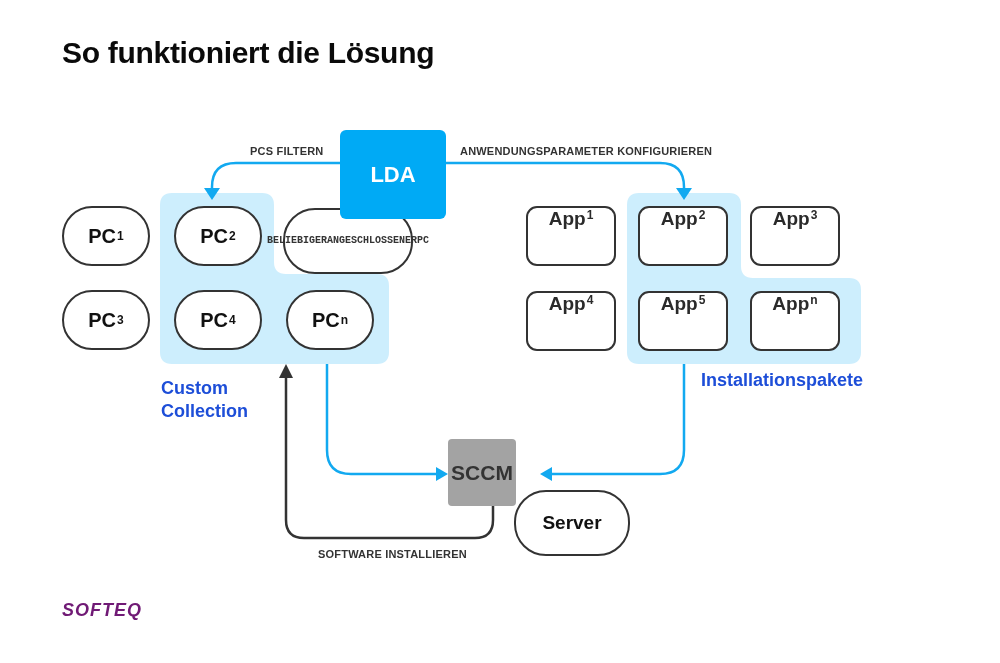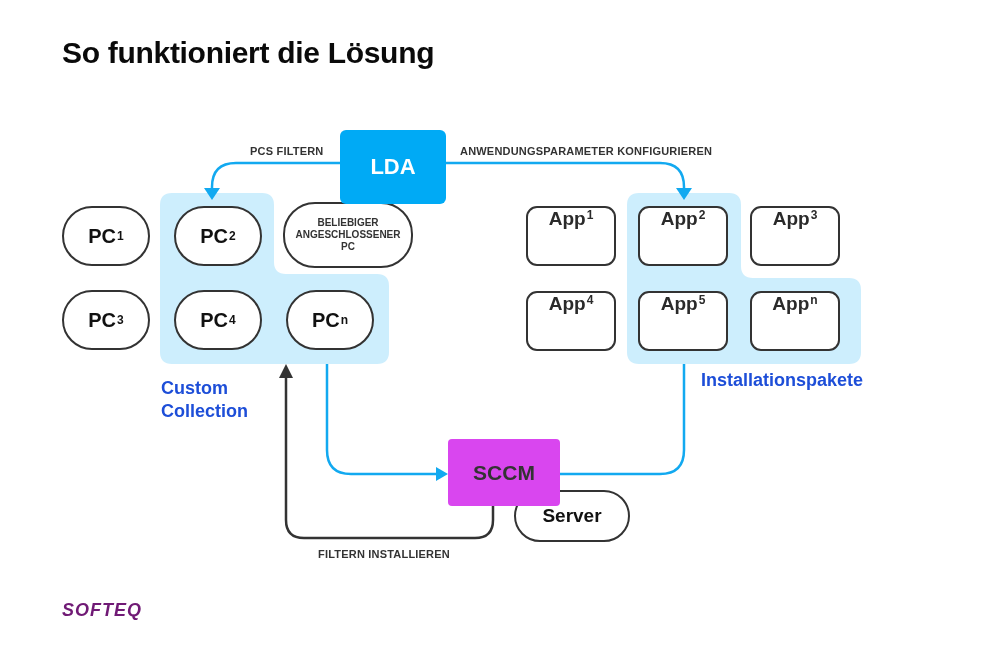--- a/index.html
+++ b/index.html
@@ -9,24 +9,24 @@
            letter-spacing: -0.3px; color: #0a0a0a; text-align: center; }
   svg.canvas { position: absolute; left: 0; top: 0; }
   .pill { position: absolute; box-sizing: border-box; border: 2.5px solid #333; background: #fff;
           border-radius: 32px; display: flex; align-items: center; justify-content: center;
           font-weight: bold; font-size: 20px; color: #111; }
   .app { position: absolute; box-sizing: border-box; border: 2.5px solid #333; background: #fff;
          border-radius: 11px; display: flex; align-items: flex-start; justify-content: center;
          font-weight: bold; font-size: 19px; color: #2a2a2a; }
   .sub { font-size: 12px; vertical-align: -3px; margin-left: 1px; }
   .small-pill { font-size: 10px; line-height: 12px; text-align: center; color: #333; }
-  .lda { position: absolute; left: 340px; top: 130px; width: 106px; height: 74px; background: #00aaf5;
+  .lda { position: absolute; left: 340px; top: 130px; width: 106px; height: 89px; background: #00aaf5;
          border-radius: 6px; color: #fff; font-weight: bold; font-size: 22px;
          display: flex; align-items: center; justify-content: center; }
-  .sccm { position: absolute; left: 448px; top: 439px; width: 112px; height: 67px; background: #d946ef;
+  .sccm { position: absolute; left: 448px; top: 439px; width: 68px; height: 67px; background: #a3a3a3;
           border-radius: 4px; color: #333; font-weight: bold; font-size: 21px;
           display: flex; align-items: center; justify-content: center; }
   .label-small { position: absolute; font-size: 11px; font-weight: bold; color: #333; letter-spacing: 0.2px; }
   .label-blue { position: absolute; color: #1d4ed8; font-size: 18px; font-weight: bold; line-height: 23px; }
   .logo { position: absolute; left: 62px; top: 600px; color: #701a75; font-weight: bold; font-style: italic;
           font-size: 18px; letter-spacing: 1px; }
 </style>
 </head>
 <body>
 
@@ -48,21 +48,21 @@
 
   <path d="M684 364 V450 Q684 474 660 474 H548" fill="none" stroke="#12a9f0" stroke-width="2.5"></path>
   <polygon points="552,467 552,481 540,474" fill="#12a9f0"></polygon>
 
   <path d="M493 506 V520 Q493 538 475 538 H304 Q286 538 286 520 V376" fill="none" stroke="#333" stroke-width="2.5"></path>
   <polygon points="279,378 293,378 286,364" fill="#333"></polygon>
 </svg>
 
 <div class="label-small" style="left:250px; top:145px;">PCS FILTERN</div>
 <div class="label-small" style="left:460px; top:145px;">ANWENDUNGSPARAMETER KONFIGURIEREN</div>
-<div class="label-small" style="left:318px; top:548px;">FILTERN INSTALLIEREN</div>
+<div class="label-small" style="left:318px; top:548px;">SOFTWARE INSTALLIEREN</div>
 
 <div class="pill" style="left:62px; top:206px; width:88px; height:60px;">
   <span>PC</span>
     <span class="sub">1</span>
 </div>
 <div class="pill" style="left:174px; top:206px; width:88px; height:60px;">
   <span>PC</span>
     <span class="sub">2</span>
 </div>
 <div class="pill" style="left:62px; top:290px; width:88px; height:60px;">
@@ -71,21 +71,21 @@
 </div>
 <div class="pill" style="left:174px; top:290px; width:88px; height:60px;">
   <span>PC</span>
     <span class="sub">4</span>
 </div>
 <div class="pill" style="left:286px; top:290px; width:88px; height:60px;">
   <span>PC</span>
     <span class="sub">n</span>
 </div>
 
-<div class="pill small-pill" style="left:283px; top:202px; width:130px; height:66px; flex-direction:column;">
+<div class="pill small-pill" style="left:283px; top:208px; width:130px; height:66px; font-family:Liberation Mono, monospace;">
   <span>BELIEBIGER</span>
   <span>ANGESCHLOSSENER</span>
   <span>PC</span>
 </div>
 
 <div class="lda">LDA</div>
 
 <div class="app" style="left:526px; top:206px; width:90px; height:60px;">
   <span>App</span>
     <span class="sub">1</span>
@@ -110,17 +110,17 @@
   <span>App</span>
     <span class="sub">n</span>
 </div>
 
 <div class="label-blue" style="left:161px; top:377px;">
   <div>Custom</div>
   <div>Collection</div>
 </div>
 <div class="label-blue" style="left:701px; top:369px;">Installationspakete</div>
 
-<div class="pill" style="left:514px; top:490px; width:116px; height:52px; font-size:19px;">Server</div>
+<div class="pill" style="left:514px; top:490px; width:116px; height:66px; font-size:19px;">Server</div>
 
 <div class="sccm">SCCM</div>
 
 <div class="logo">SOFTEQ</div>
 
 </body></html>

